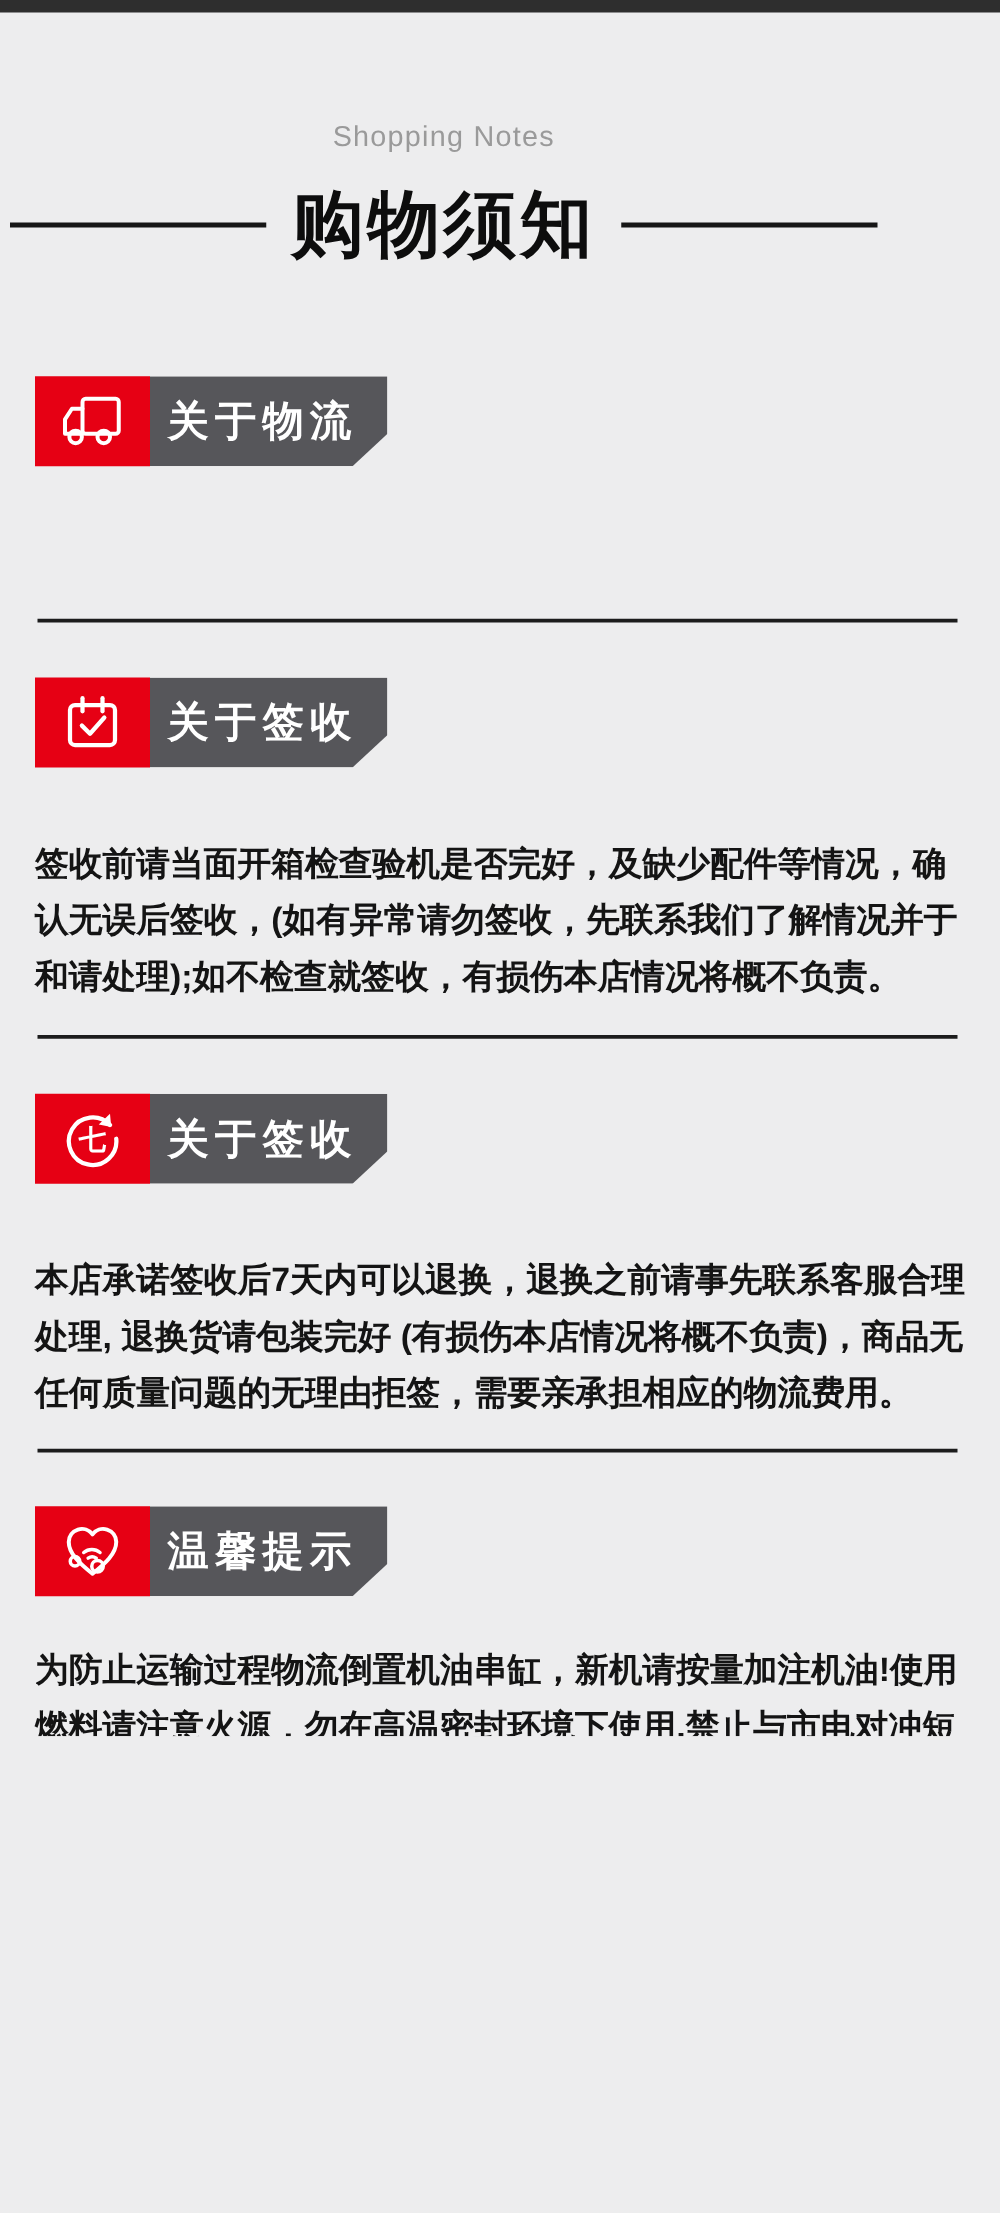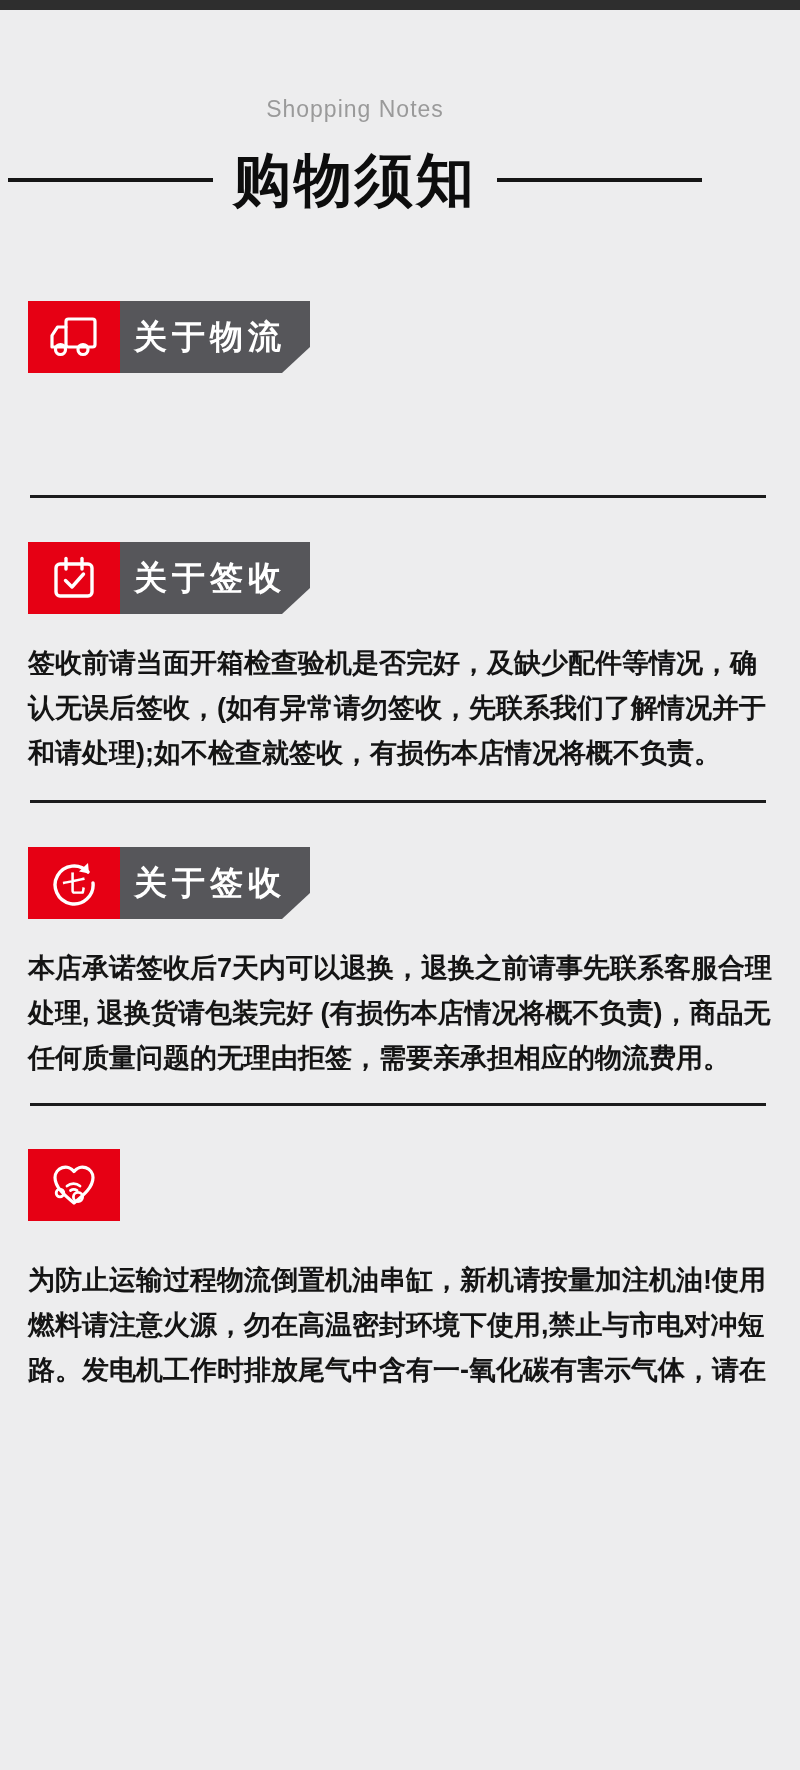--- a/index.html
+++ b/index.html
@@ -85,21 +85,21 @@
   .sec-body {
     margin-left: 28px;
     width: 748px;
     font-size: 27px;
     line-height: 45px;
     font-weight: 600;
     color: #141414;
     text-align: left;
   }
   .mt-body1 { margin-top: 22px; }
-  .mt-body  { margin-top: 27px; }
+  .mt-body  { margin-top: 55px; }
   .mt-body4 { margin-top: 37px; }
   
   .divider {
     margin-left: 30px;
     width: 736px;
     height: 3px;
     background: #1c1c1c;
   }
   .div1 { margin-top: 122px; }
   .div2 { margin-top: 24px; }
@@ -179,18 +179,19 @@
   <div class="sec-header mt-sec4">
     <div class="sec-icon-box">
       <svg width="52" height="46" viewBox="0 0 52 46" fill="none" stroke="#ffffff" stroke-width="3.2" stroke-linecap="round" stroke-linejoin="round">
         <path d="M26 41 C16 33 7 25 7 15.5 A10.5 10.5 0 0 1 26 9.5 A10.5 10.5 0 0 1 45 15.5 C45 25 36 33 26 41 Z"></path>
         <path d="M19 24 a10 10 0 0 1 13 0" stroke-width="2.8"></path>
         <path d="M22.5 28.5 a6 6 0 0 1 6.5 0" stroke-width="2.8"></path>
         <circle cx="12" cy="31" r="3.8" stroke-width="2.8"></circle>
         <circle cx="30" cy="35" r="4.6" stroke-width="2.8"></circle>
       </svg>
     </div>
+    <div class="sec-label">温馨提示</div>
   </div>
   <div class="sec-body mt-body4">为防止运输过程物流倒置机油串缸，新机请按量加注机油!使用燃料请注意火源，勿在高温密封环境下使用,禁止与市电对冲短路。发电机工作时排放尾气中含有一-氧化碳有害示气体，请在室外通风环境下使用。</div>
 
   <div class="bottom-rule"></div>
 
 </div>
 
 </body></html>

